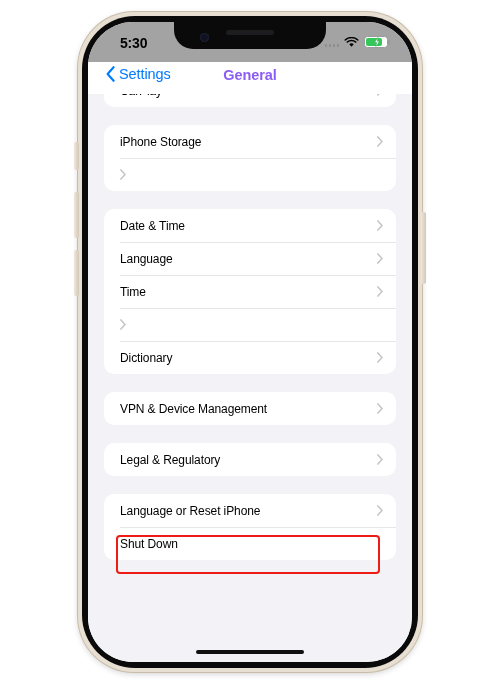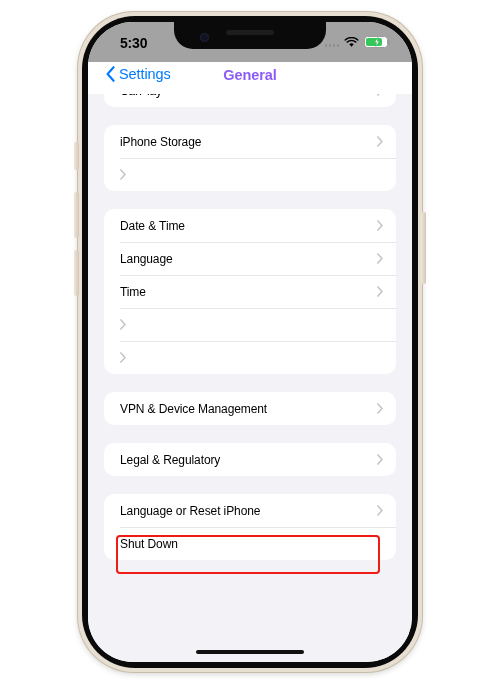--- a/index.html
+++ b/index.html
@@ -310,20 +310,21 @@
           <svg class="row-chevron" viewBox="0 0 6 11">
             <path d="M0.9 0.9 L5 5.5 L0.9 10.1" stroke="#c4c4c8" stroke-width="1.5" fill="none" stroke-linecap="round" stroke-linejoin="round"></path>
           </svg>
         </div>
         <div class="row">
           <svg class="row-chevron" viewBox="0 0 6 11">
             <path d="M0.9 0.9 L5 5.5 L0.9 10.1" stroke="#c4c4c8" stroke-width="1.5" fill="none" stroke-linecap="round" stroke-linejoin="round"></path>
           </svg>
         </div>
         <div class="row">
+          <span class="row-label">Dictionary</span>
           <svg class="row-chevron" viewBox="0 0 6 11">
             <path d="M0.9 0.9 L5 5.5 L0.9 10.1" stroke="#c4c4c8" stroke-width="1.5" fill="none" stroke-linecap="round" stroke-linejoin="round"></path>
           </svg>
         </div>
       </div>
       <div class="group">
         <div class="row">
           <span class="row-label">VPN &amp; Device Management</span>
           <svg class="row-chevron" viewBox="0 0 6 11">
             <path d="M0.9 0.9 L5 5.5 L0.9 10.1" stroke="#c4c4c8" stroke-width="1.5" fill="none" stroke-linecap="round" stroke-linejoin="round"></path>

